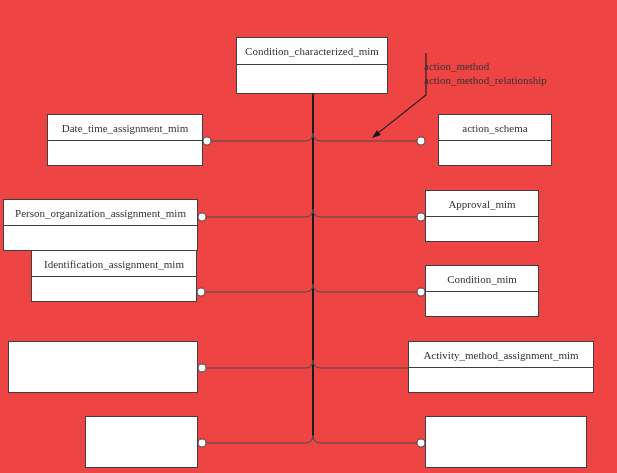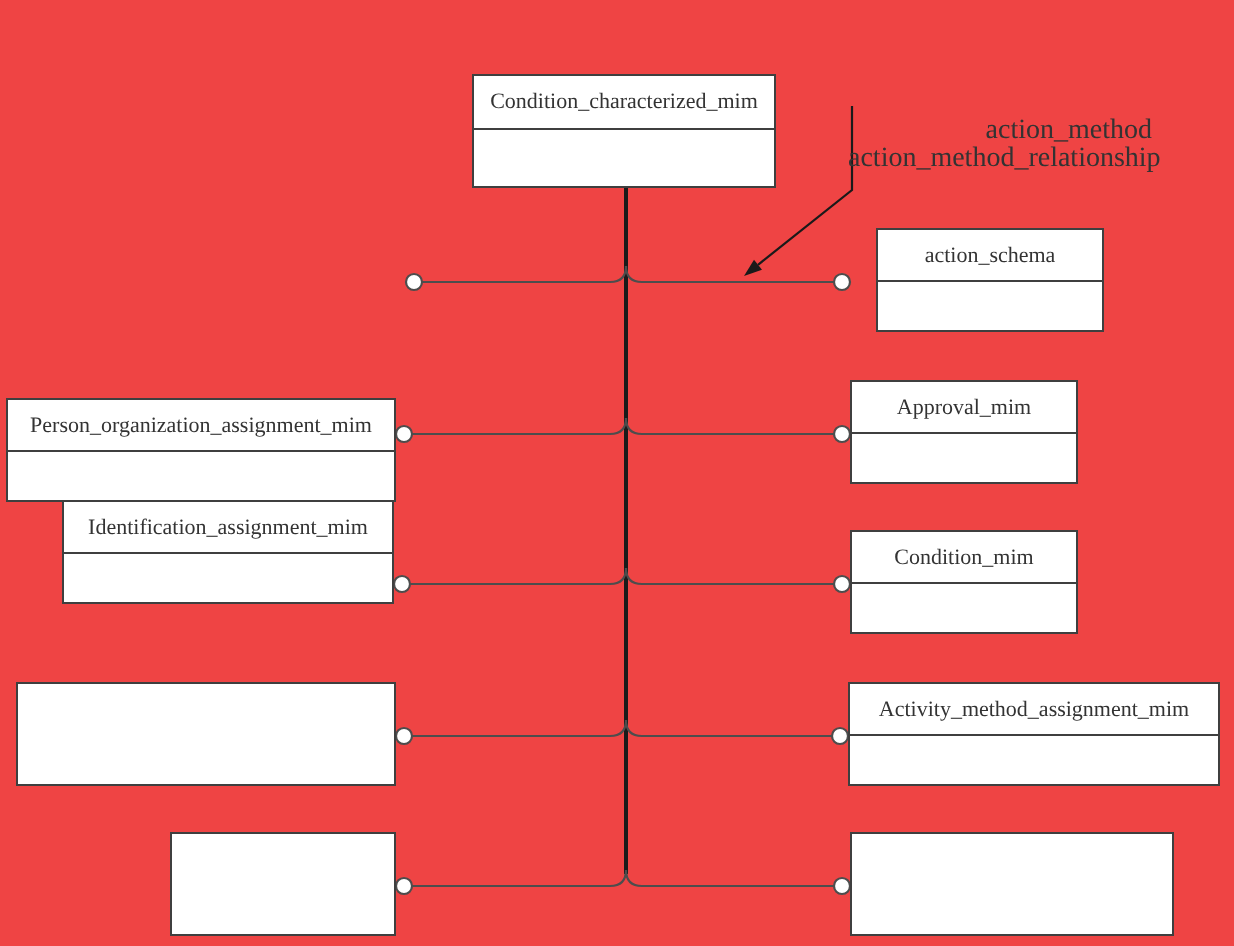--- a/index.html
+++ b/index.html
@@ -47,22 +47,22 @@
     height: 57px;
   }
   .node.root .title {
     height: 27px;
   }
   .annotation {
     position: absolute;
     left: 424px;
     top: 59px;
     width: 152px;
-    text-align: right;
-    font-size: 14px;
+    text-align: left;
+    font-size: 11px;
     line-height: 14px;
     color: #333333;
   }
   .annotation div {
     white-space: nowrap;
   }
 </style>
 </head>
 <body>
 
@@ -100,20 +100,26 @@
     <polygon points="372,138 377,129.9 381,134.9" fill="#1a1a1a"></polygon>
   </svg>
 
   <div class="node root" style="left:236px;top:37px;width:152px">
     <div class="title">
       <span>Condition_characterized_mim</span>
     </div>
     <div class="body"></div>
   </div>
 
+  <div class="node" style="left:47px;top:114px;width:156px">
+    <div class="title">
+      <span>Date_time_assignment_mim</span>
+    </div>
+    <div class="body"></div>
+  </div>
 
   <div class="node" style="left:3px;top:199px;width:195px">
     <div class="title">
       <span>Person_organization_assignment_mim</span>
     </div>
     <div class="body"></div>
   </div>
 
   <div class="node" style="left:31px;top:250px;width:166px">
     <div class="title">
@@ -144,21 +150,21 @@
     <div class="body"></div>
   </div>
 
   <div class="node" style="left:425px;top:265px;width:114px">
     <div class="title">
       <span>Condition_mim</span>
     </div>
     <div class="body"></div>
   </div>
 
-  <div class="node" style="left:424px;top:341px;width:186px">
+  <div class="node" style="left:408px;top:341px;width:186px">
     <div class="title">
       <span>Activity_method_assignment_mim</span>
     </div>
     <div class="body"></div>
   </div>
 
   <div class="node" style="left:425px;top:416px;width:162px">
     <div class="body"></div>
   </div>
 

